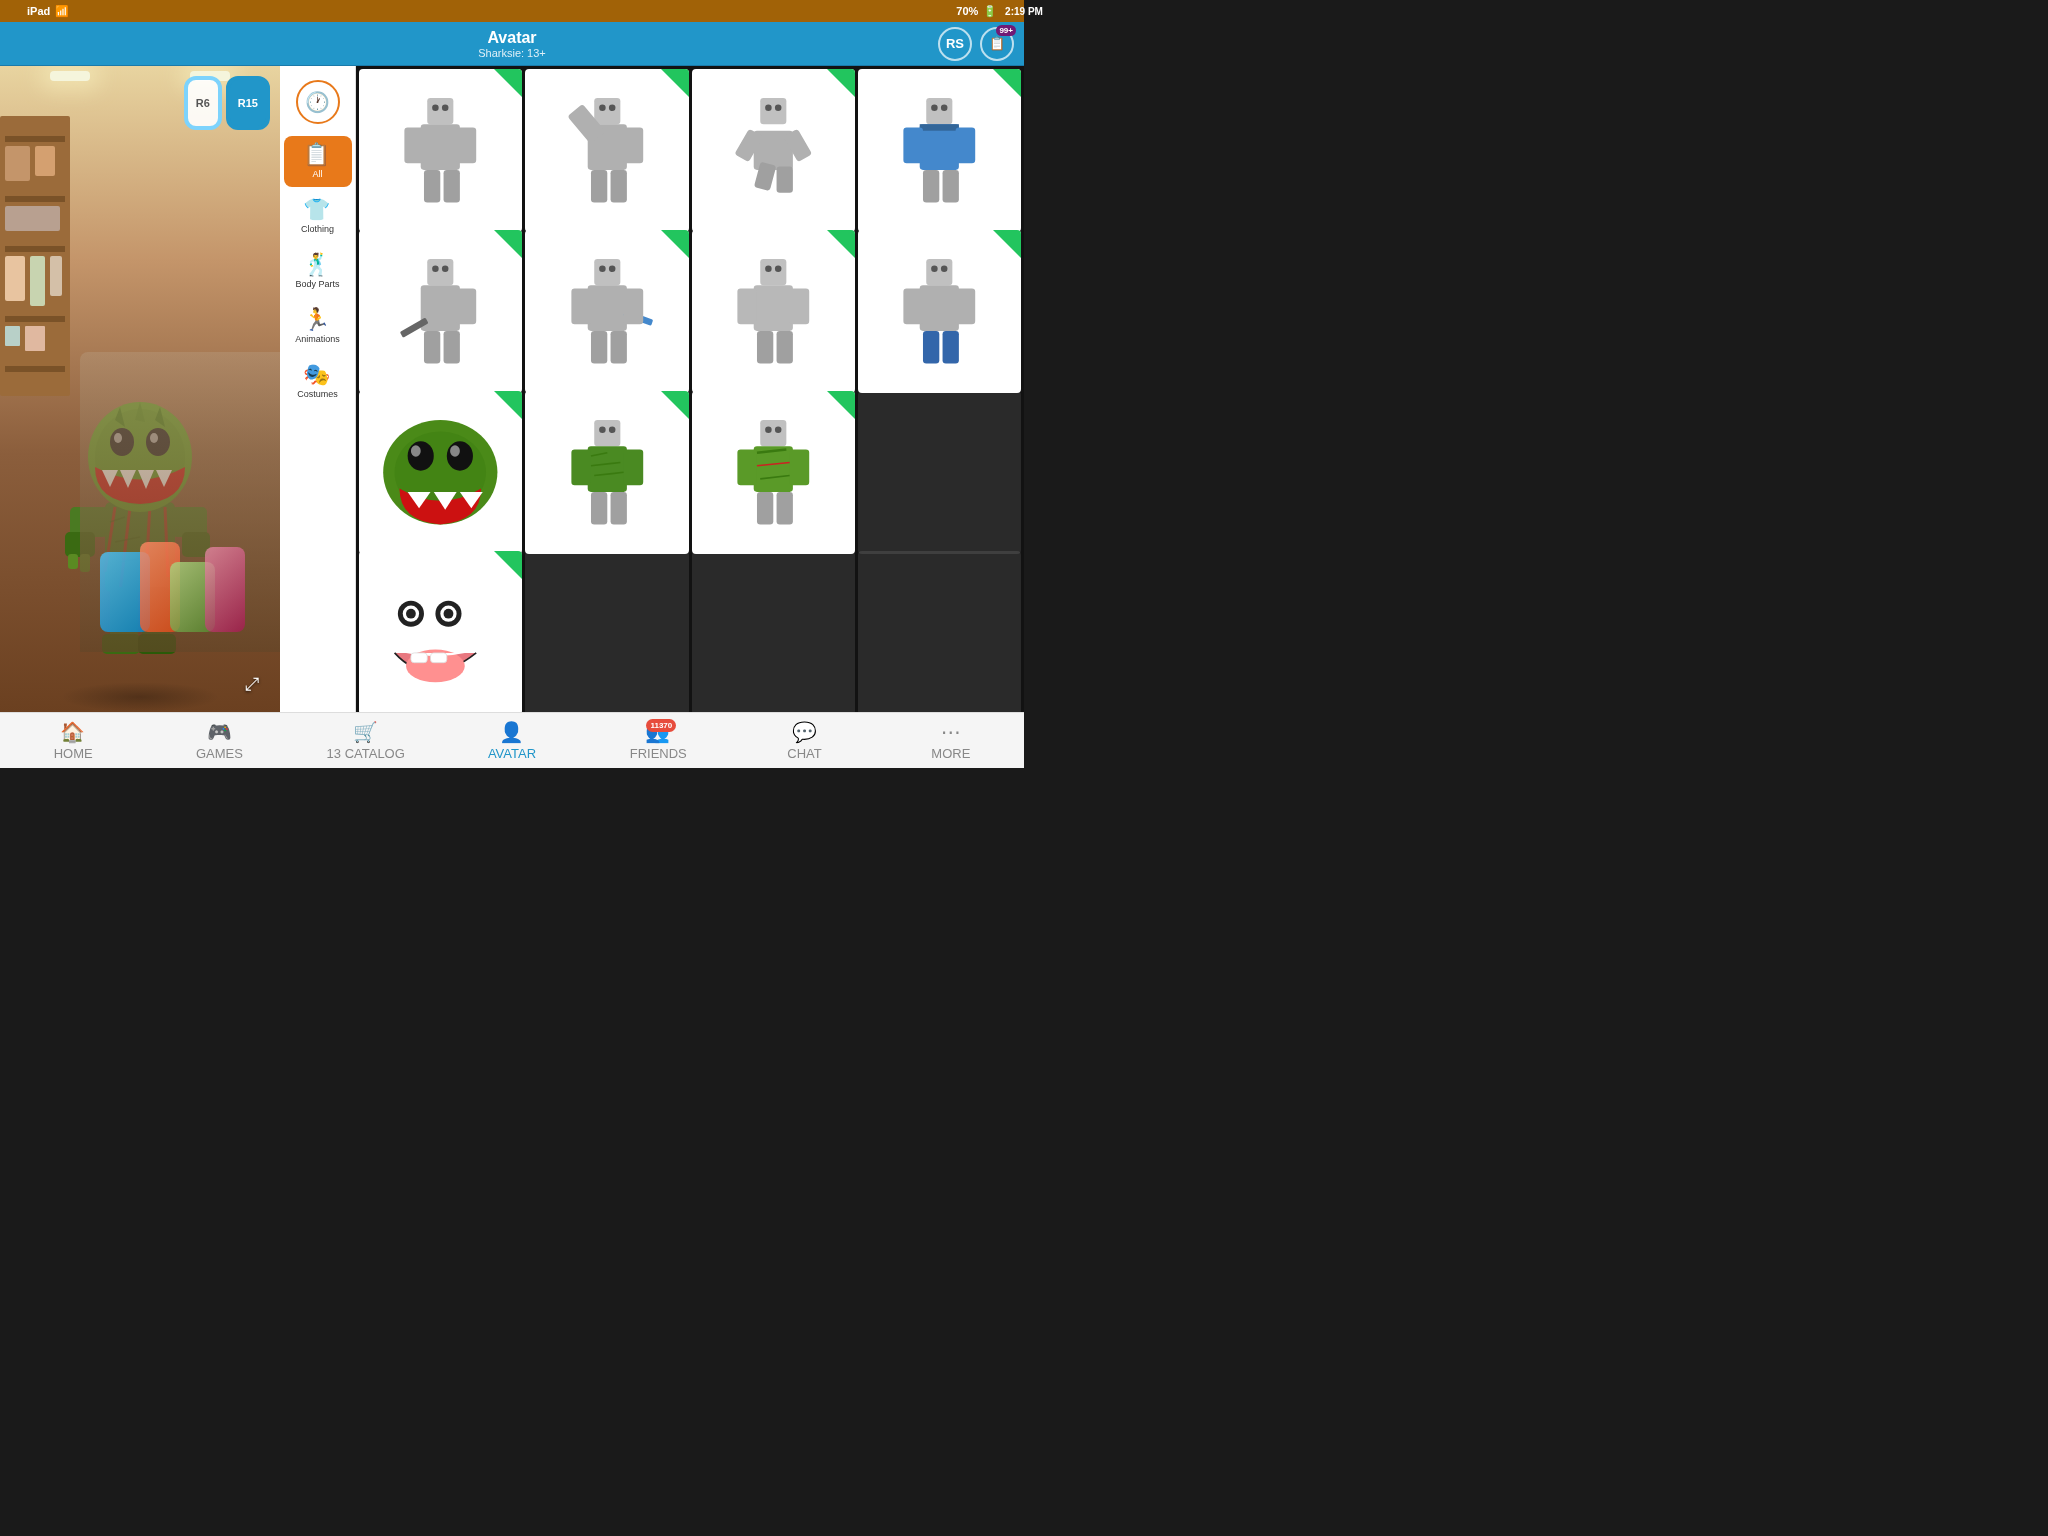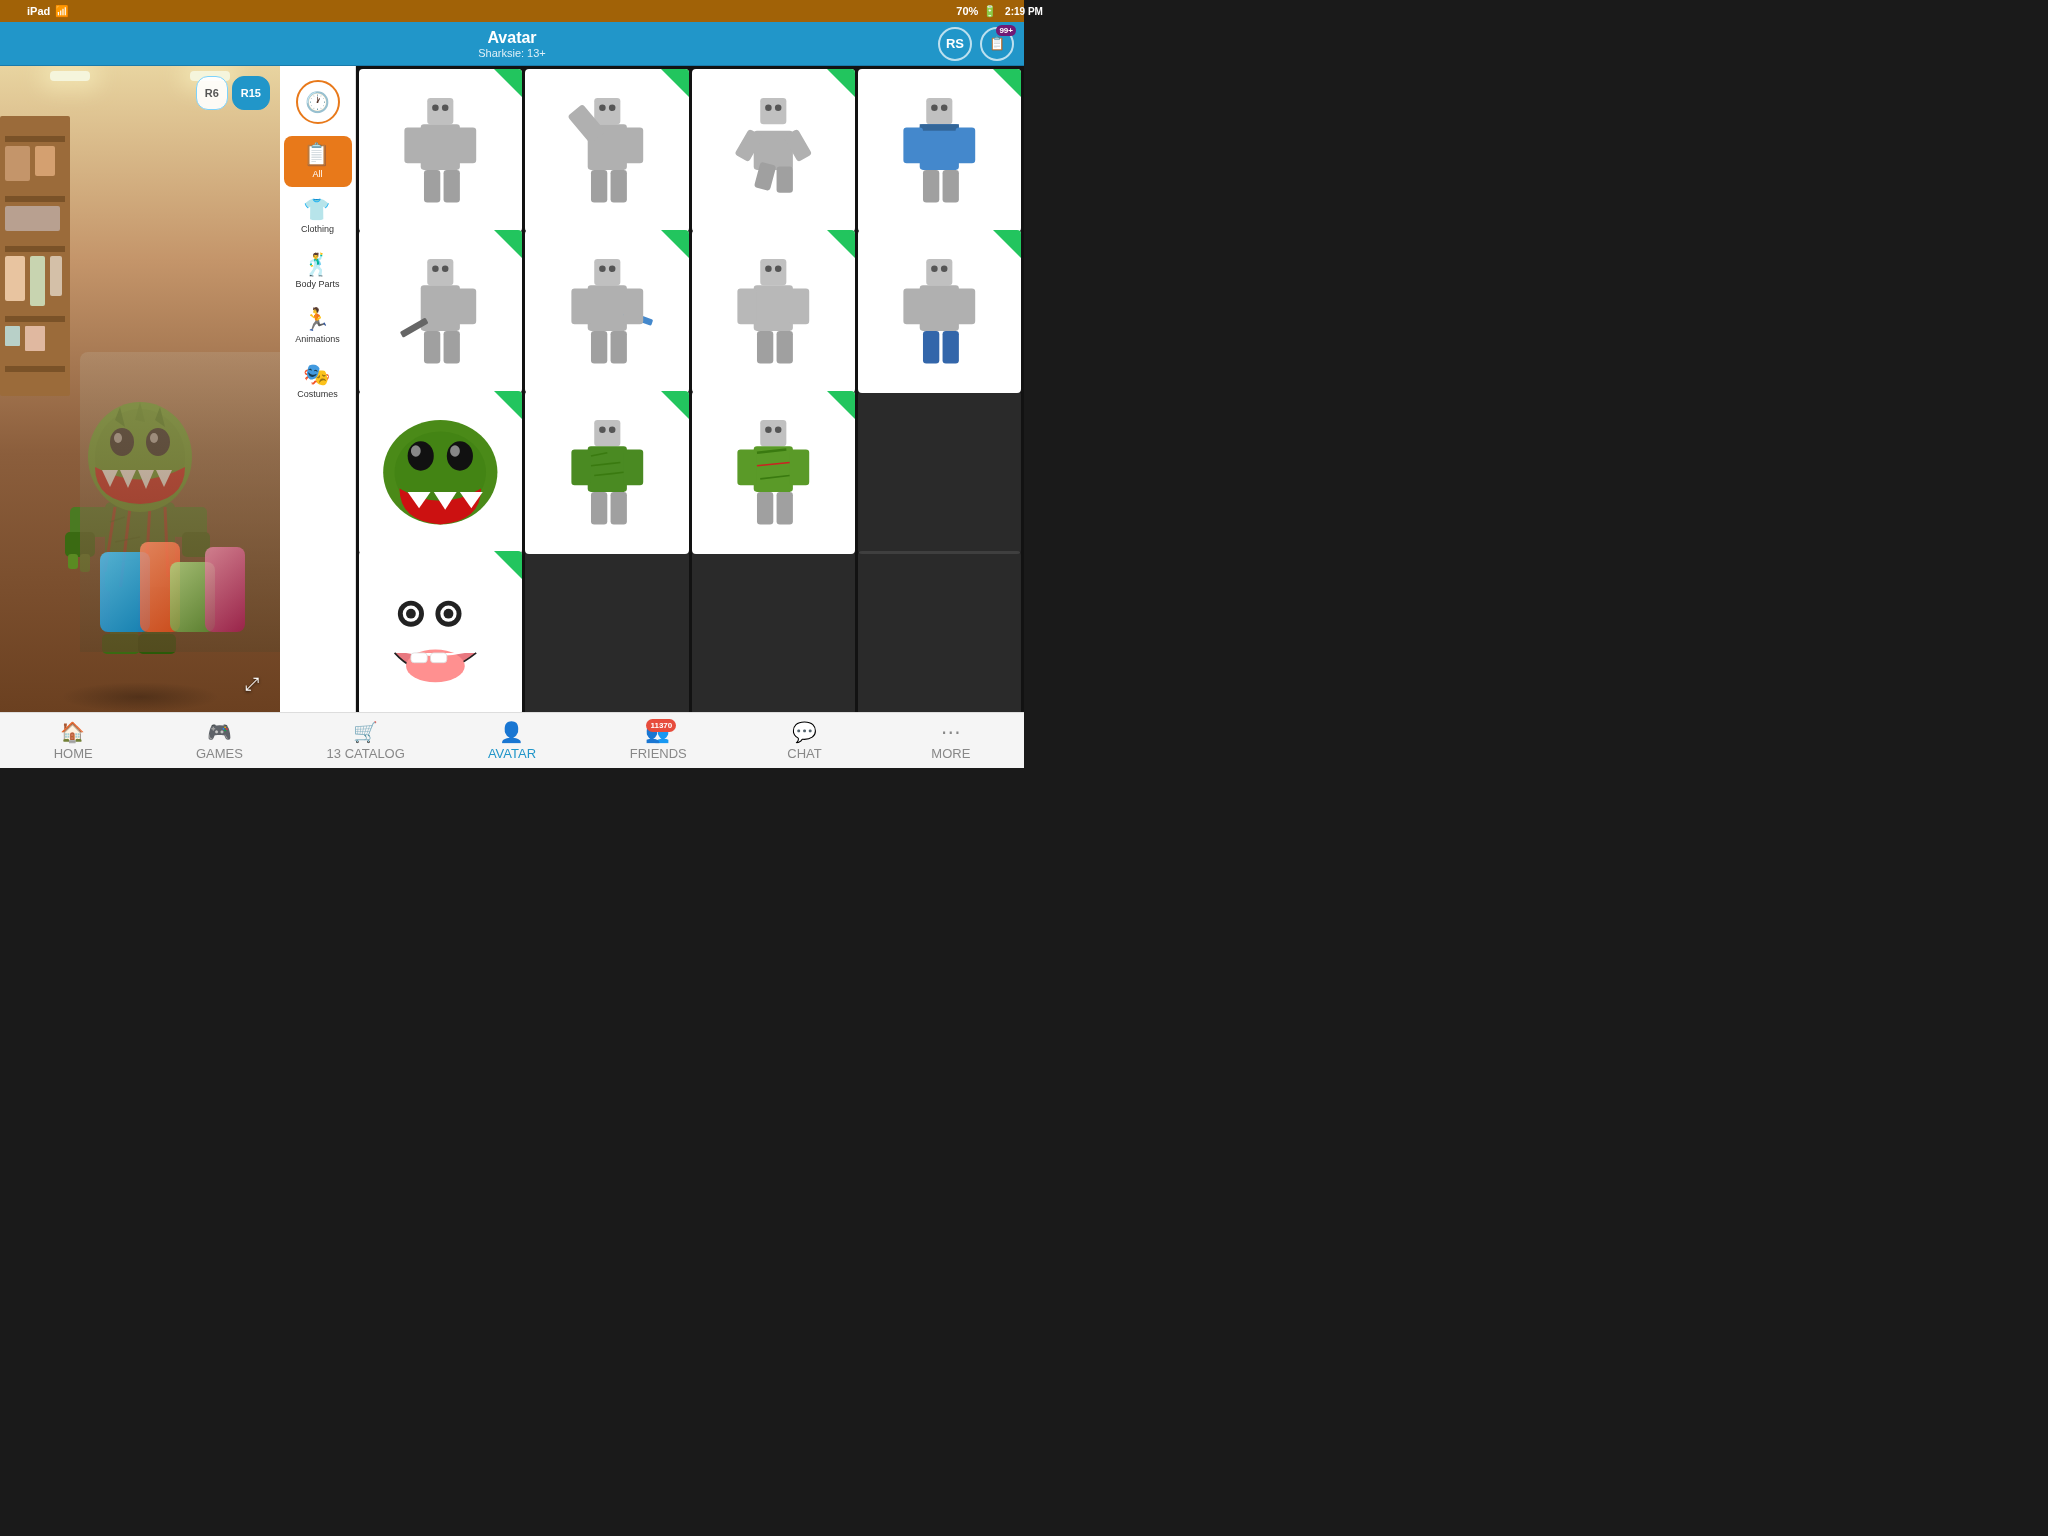--- a/index.html
+++ b/index.html
@@ -119,26 +119,26 @@
       text-shadow: 0 1px 3px rgba(0,0,0,0.8);
     }
     #rig-toggle {
       position: absolute;
       top: 10px;
       right: 10px;
       display: flex;
       gap: 4px;
     }
     .rig-btn {
-      padding: 10px 8px;
+      padding: 17px 8px;
       border-radius: 12px;
       font-size: 11px;
       font-weight: 600;
       cursor: pointer;
-      border: 1px solid #7dd3fc;
+      border: 4px solid #7dd3fc;
     }
     .rig-btn-r6 { background: rgba(255,255,255,0.9); color: #555; }
     .rig-btn-r15 { background: #2196c9; color: white; border-color: #2196c9; }
 
     
     #category-panel {
       width: 76px;
       height: 100%;
       background: white;
       display: flex;

